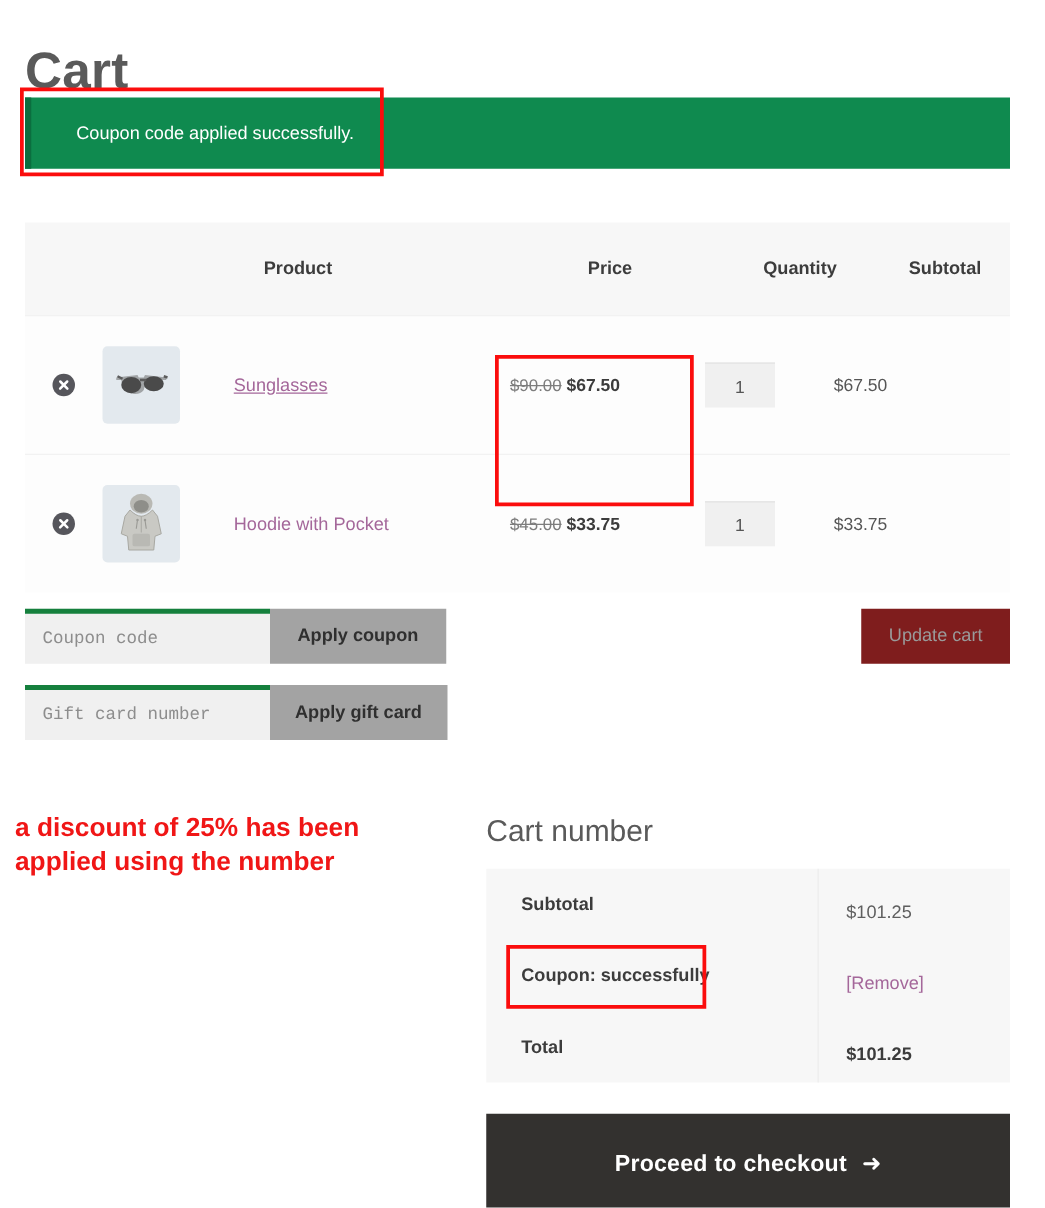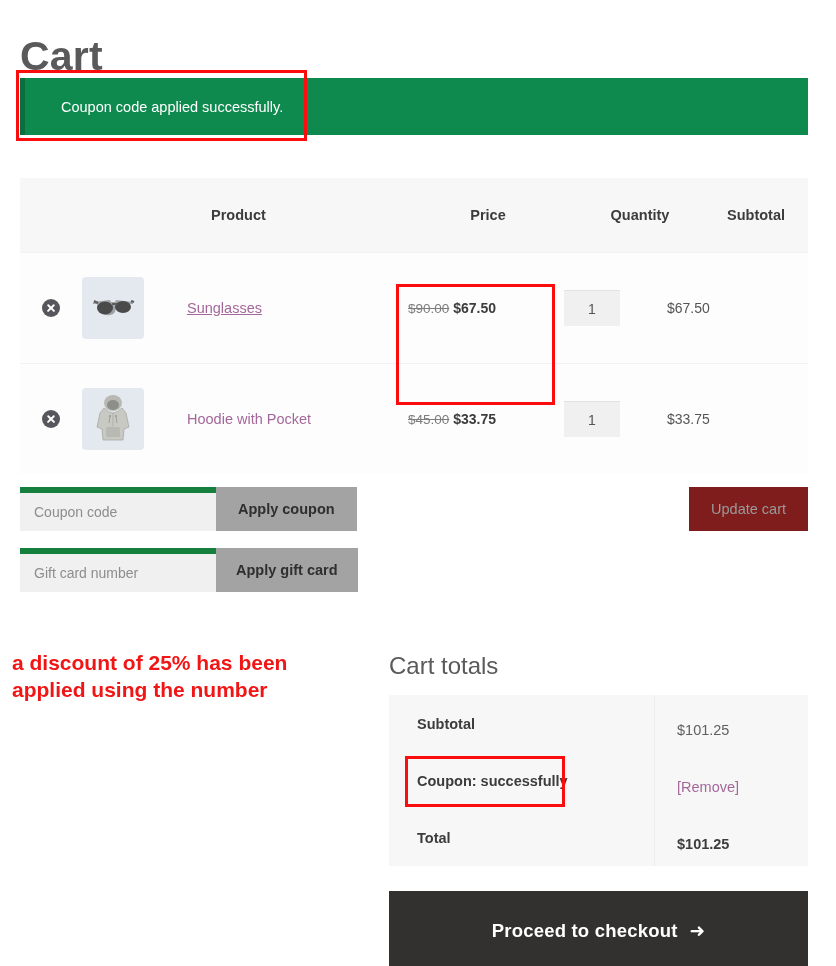--- a/index.html
+++ b/index.html
@@ -170,25 +170,25 @@
     align-items: stretch;
   }
   .coupon-row { left: 20px; top: 487px; }
   .gift-row   { left: 20px; top: 548px; }
 
   .txt-input {
     width: 196px;
     height: 44px;
     background: #f0f0f0;
     border: none;
-    border-top: 6px solid #15803d;
+    border-top: 4px solid #15803d;
     padding: 0 14px;
     font-size: 14px;
     color: #767676;
-    font-family: Liberation Sans, sans-serif;
+    font-family: Liberation Mono, monospace;
     box-sizing: border-box;
     outline: none;
   }
   .txt-input::placeholder { color: #8d8d8d; }
 
   .apply-btn {
     height: 44px;
     background: #a3a3a3;
     border: none;
     padding: 0 22px;
@@ -401,21 +401,21 @@
   <button class="apply-btn">Apply gift card</button>
 </div>
 
 <button class="update-btn">Update cart</button>
 
 <div class="annotation">
   <div>a discount of 25% has been</div>
   <div>applied using the number</div>
 </div>
 
-<div class="totals-title">Cart totals</div>
+<div class="totals-title">Cart number</div>
 
 <div class="totals">
   <div class="t-row">
     <div class="t-label">Subtotal</div>
     <div class="t-value">$101.25</div>
   </div>
   <div class="t-row">
     <div class="t-label">Coupon: successfully</div>
     <div class="t-value">
       <a class="remove-link">[Remove]</a>

